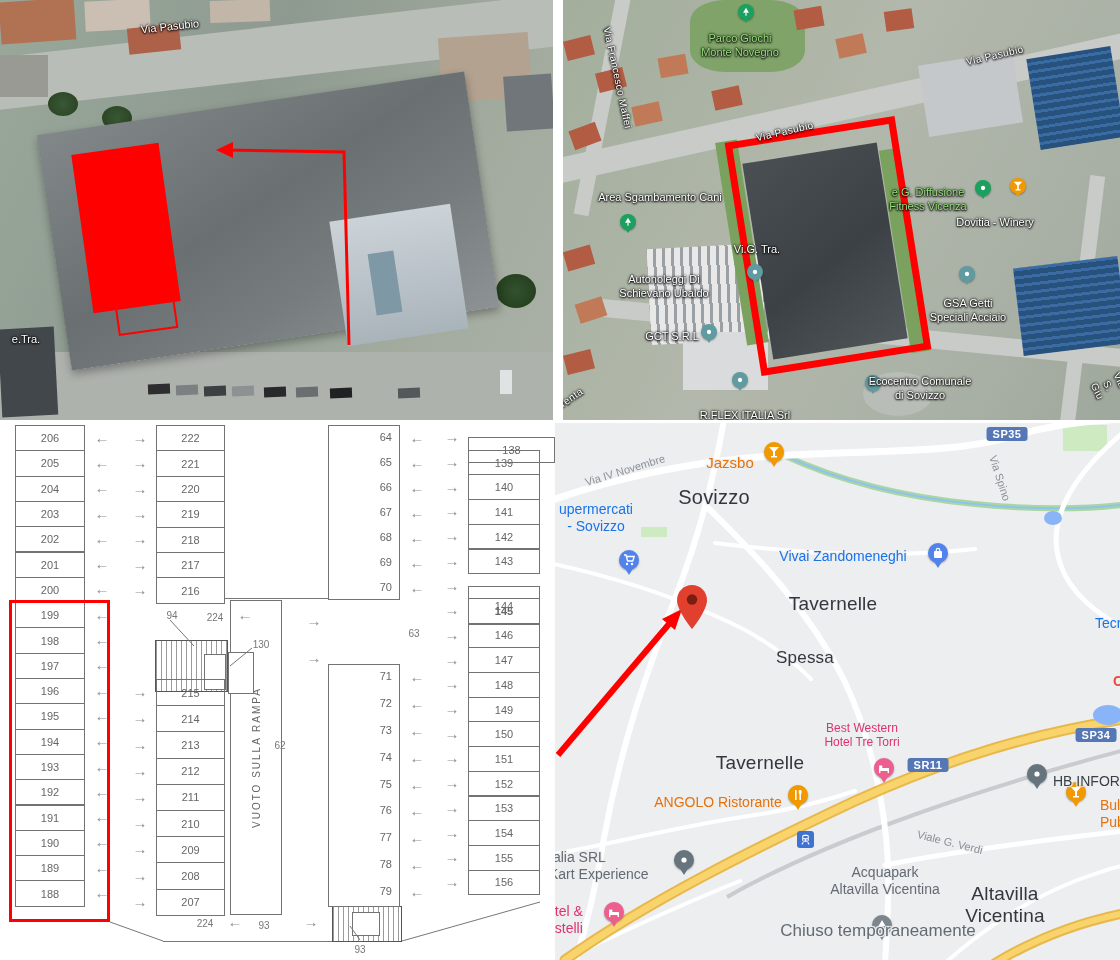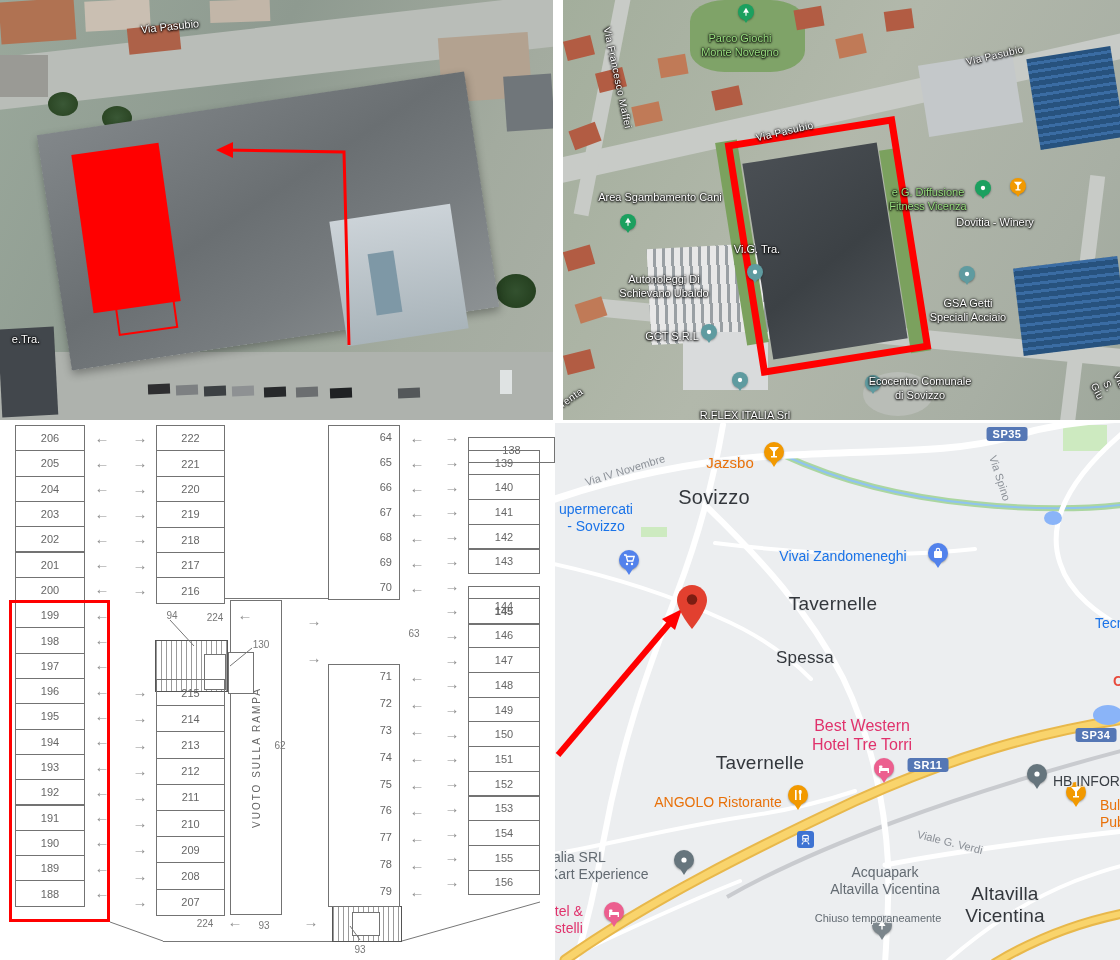--- a/index.html
+++ b/index.html
@@ -550,33 +550,33 @@
     <div class="rm-street halo" style="left:395px;top:419px;transform:translate(-50%,-50%) rotate(14deg)">Viale G. Verdi</div>
 
     <div class="rbadge" style="left:452px;top:11px">SP35</div>
     <div class="rbadge" style="left:373px;top:342px">SR11</div>
     <div class="rbadge" style="left:541px;top:312px">SP34</div>
 
     <div class="rm-label c-orange halo" style="left:175px;top:40px;font-size:15px">Jazsbo</div>
     <div class="rm-label c-blue halo" style="left:41px;top:95px;font-size:14px">upermercati
 - Sovizzo</div>
     <div class="rm-label c-blue halo" style="left:288px;top:133px;font-size:14px">Vivai Zandomeneghi</div>
-    <div class="rm-label c-pink halo" style="left:307px;top:312px;font-size:16px">Best Western
+    <div class="rm-label c-pink halo" style="left:307px;top:312px;font-size:12px">Best Western
 Hotel Tre Torri</div>
     <div class="rm-label c-orange halo" style="left:163px;top:379px;font-size:14px">ANGOLO Ristorante</div>
     <div class="rm-label c-dark halo anchor-left" style="left:498px;top:350px;font-size:14px;white-space:nowrap">HB INFORMATI</div>
     <div class="rm-label c-orange halo anchor-left" style="left:545px;top:374px;font-size:14px">Bull
 Pub</div>
     <div class="rm-label c-gray halo anchor-left" style="left:-6px;top:426px;font-size:14px">talia SRL
 Kart Experience</div>
     <div class="rm-label c-pink halo anchor-left" style="left:-8px;top:480px;font-size:14px">otel &amp;
 astelli</div>
     <div class="rm-label c-gray halo" style="left:330px;top:458px;font-size:14px">Acquapark
 Altavilla Vicentina</div>
-    <div class="rm-label c-gray halo" style="left:323px;top:496px;font-size:11px">Chiuso temporaneamente</div>
+    <div class="rm-label c-gray halo" style="left:323px;top:508px;font-size:17px">Chiuso temporaneamente</div>
     <div class="rm-label c-blue halo anchor-left" style="left:540px;top:192px;font-size:14px">Tecn</div>
     <div class="rm-label c-red halo anchor-left" style="left:558px;top:250px;font-size:14px;font-weight:bold">C</div>
 
     <div class="pin" style="--c:#f29900;left:219px;top:29px">
         <svg viewBox="0 0 12 12">
           <path d="M1 1h10L7 5.5V10h2v1.5H3V10h2V5.5z" fill="#fff"></path>
         </svg>
       </div>
     <div class="pin" style="--c:#5282ec;left:74px;top:137px">
         <svg viewBox="0 0 12 12">

